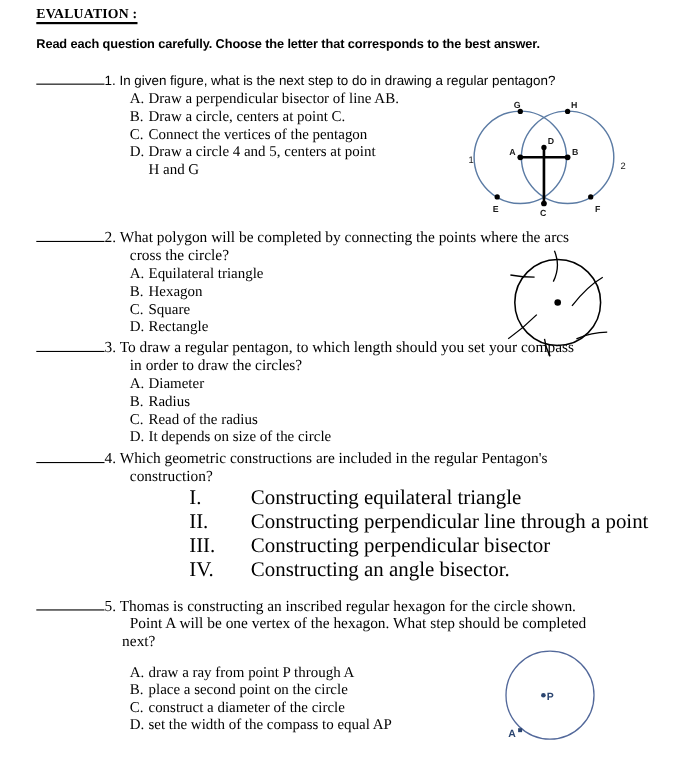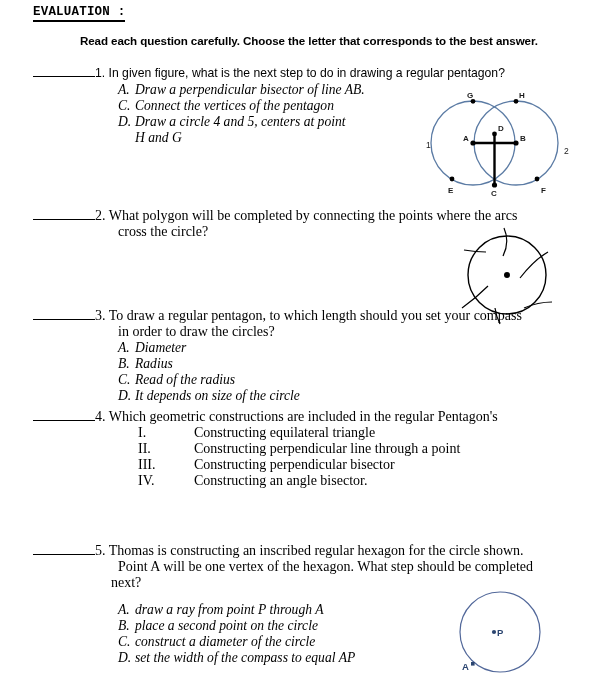--- a/index.html
+++ b/index.html
@@ -18,38 +18,37 @@
   .page {
     position: absolute;
     inset: 0;
   }
 
   
   .eval-title {
     position: absolute;
     left: 33px;
     top: 5px;
-    font-family: Liberation Mono, monospace;
+    font-family: Liberation Serif, serif;
     font-weight: bold;
     font-size: 12.5px;
     letter-spacing: 0.2px;
     border-bottom: 2px solid #000;
     padding-bottom: 1px;
     line-height: 14px;
   }
   .instruction {
     position: absolute;
     left: 33px;
     top: 34px;
     font-family: "Liberation Sans", sans-serif;
     font-weight: bold;
     font-size: 11.6px;
     letter-spacing: -0.1px;
     white-space: nowrap;
-    margin-left: 47px;
   }
 
   
   .q-block {
     position: absolute;
   }
   .q-line {
     display: block;
     white-space: nowrap;
   }
@@ -66,37 +65,37 @@
   }
   .stem-serif {
     font-family: Liberation Serif, serif;
     font-size: 14px;
   }
   .choice {
     font-family: "Liberation Serif", serif;
     font-size: 13.6px;
     white-space: nowrap;
     display: block;
-    font-style: italic;
   }
   .choice .lbl {
     display: inline-block;
     width: 17px;
   }
   .cont-indent {
     display: inline-block;
     width: 17px;
   }
 
   
   .roman-row {
     font-family: "Liberation Serif", serif;
-    font-size: 14px;
+    font-size: 19px;
     white-space: nowrap;
     display: block;
+    margin-left: 34px;
   }
   .roman-row .rn {
     display: inline-block;
     width: 56px;
     text-align: left;
   }
   .two-col {
     font-family: "Liberation Serif", serif;
     font-size: 13.6px;
     white-space: nowrap;
@@ -139,20 +138,23 @@
   <div class="instruction">Read each question carefully. Choose the letter that corresponds to the best answer.</div>
 
   <div class="q-block" style="left:33px; top:65px;">
     <span class="q-line stem-sans">
       <span class="blank" style="width:62px;"></span><span>1.</span>
       <span>In given figure, what is the next step to do in drawing a regular pentagon?</span>
     </span>
     <div style="margin-left:85px; margin-top:2px;">
       <span class="choice">
         <span class="lbl">A.</span><span>Draw a perpendicular bisector of line AB.</span>
+      </span>
+      <span class="choice">
+        <span class="lbl">B.</span><span>Draw a circle, centers at point C.</span>
       </span>
       <span class="choice">
         <span class="lbl">C.</span><span>Connect the vertices of the pentagon</span>
       </span>
       <span class="choice">
         <span class="lbl">D.</span><span>Draw a circle 4 and 5, centers at point</span>
       </span>
       <span class="choice">
         <span class="cont-indent"></span><span>H and G</span>
       </span>
@@ -193,20 +195,34 @@
   </div>
 
   <div class="q-block" style="left:33px; top:208px;">
     <span class="q-line stem-serif">
       <span class="blank" style="width:62px;"></span><span>2.</span>
       <span>What polygon will be completed by connecting the points where the arcs</span>
     </span>
     <span class="q-line stem-serif" style="margin-left:85px; display:block;">
       <span>cross the circle?</span>
     </span>
+    <div style="margin-left:85px;">
+      <span class="choice">
+        <span class="lbl">A.</span><span>Equilateral triangle</span>
+      </span>
+      <span class="choice">
+        <span class="lbl">B.</span><span>Hexagon</span>
+      </span>
+      <span class="choice">
+        <span class="lbl">C.</span><span>Square</span>
+      </span>
+      <span class="choice">
+        <span class="lbl">D.</span><span>Rectangle</span>
+      </span>
+    </div>
   </div>
 
   <div class="figure" style="left:462px; top:230px;">
     <svg width="92" height="92" viewBox="0 0 92 92">
       <circle cx="45" cy="45" r="39" fill="none" stroke="#000" stroke-width="1.4"></circle>
       <circle cx="45" cy="45" r="3" fill="#000"></circle>
 
       <path d="M 42 -2 Q 48 12 41 26" fill="none" stroke="#000" stroke-width="1.2"></path>
       <path d="M 86 22 Q 72 30 58 48" fill="none" stroke="#000" stroke-width="1.2"></path>
       <path d="M 90 72 Q 76 72 62 78" fill="none" stroke="#000" stroke-width="1.2"></path>
@@ -237,20 +253,23 @@
       <span class="choice">
         <span class="lbl">D.</span><span>It depends on size of the circle</span>
       </span>
     </div>
   </div>
 
   <div class="q-block" style="left:33px; top:409px;">
     <span class="q-line stem-serif">
       <span class="blank" style="width:62px;"></span><span>4.</span>
       <span>Which geometric constructions are included in the regular Pentagon's</span>
+    </span>
+    <span class="q-line stem-serif" style="margin-left:85px; display:block;">
+      <span>construction?</span>
     </span>
     <div style="margin-left:105px;">
       <span class="roman-row">
         <span class="rn">I.</span><span>Constructing equilateral triangle</span>
       </span>
       <span class="roman-row">
         <span class="rn">II.</span><span>Constructing perpendicular line through a point</span>
       </span>
       <span class="roman-row">
         <span class="rn">III.</span><span>Constructing perpendicular bisector</span>

